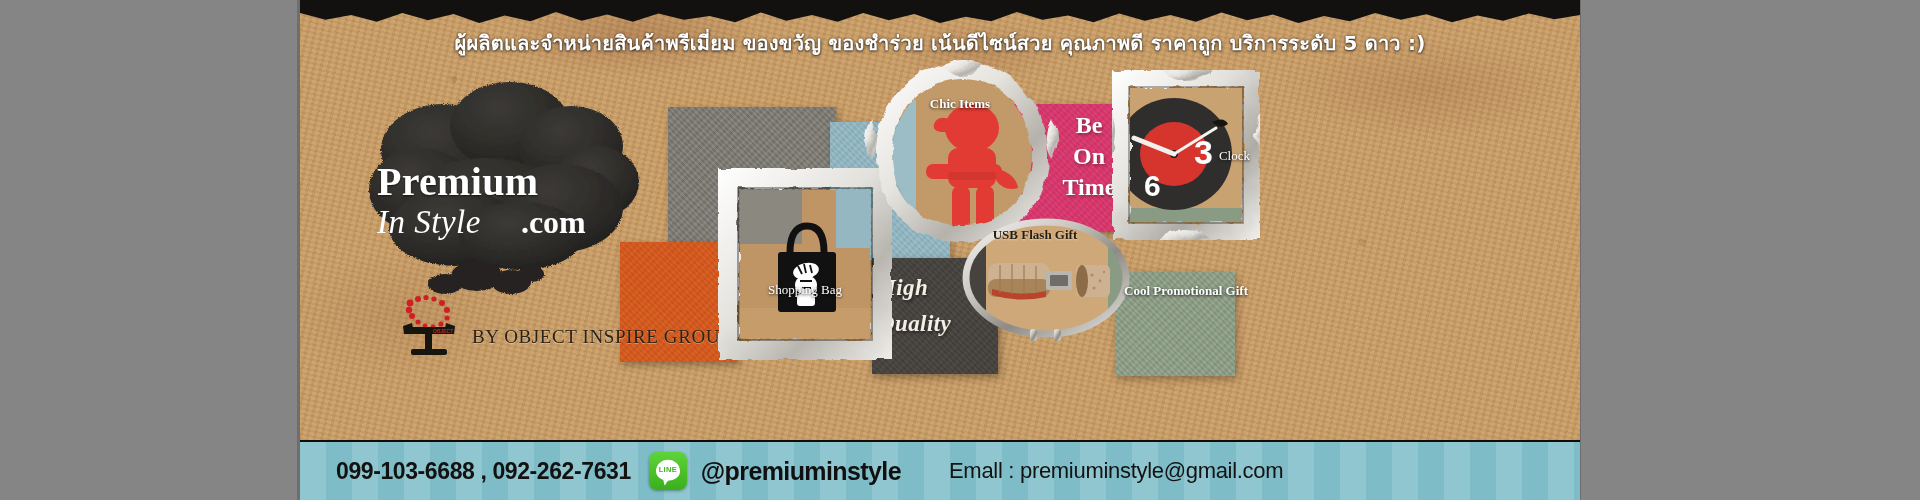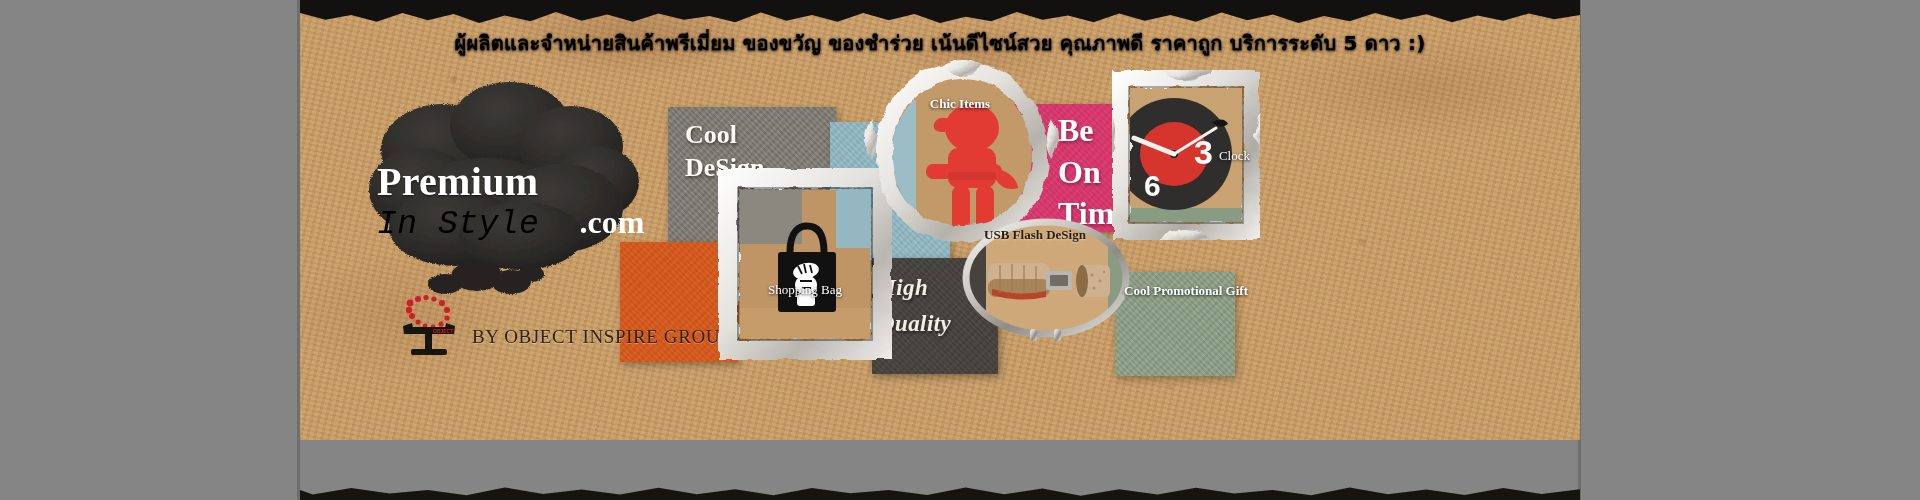--- a/index.html
+++ b/index.html
@@ -91,23 +91,23 @@
     text-align:left; line-height:1;
   }
   .bubble-l1{
     font-family:"Liberation Serif", serif;
     font-size:40px; font-weight:700; color:#ffffff;
     letter-spacing:.3px;
     text-shadow:0 1px 2px rgba(0,0,0,.55);
   }
   .bubble-l2{ margin-top:4px; white-space:nowrap; }
   .bubble-l2 .instyle{
-    font-family:Liberation Mono, monospace;
+    font-family:Liberation Serif, serif;
     font-size:33px; font-style:italic; font-weight:400;
-    color:#000000; letter-spacing:.5px;
+    color:#ffffff; letter-spacing:.5px;
   }
   .bubble-l2 .dotcom{
     font-family:"Liberation Serif", serif;
     font-size:32px; font-weight:700; color:#ffffff;margin-left:40px;
   }
 
   
   .byline{
     position:absolute; left:98px; top:315px; width:330px; height:52px;
   }
@@ -122,22 +122,22 @@
   }
 
   
   .tile-label{ position:absolute; font-family:"Liberation Serif", serif; }
   .lbl-cool{
     left:385px; top:118px; width:150px;
     font-size:26px; font-weight:700; color:#fdfbf4; line-height:1.28;
     text-shadow:1px 2px 3px rgba(0,0,0,.5);
   }
   .lbl-be{
-    left:758px; top:110px; width:62px; text-align:left;
-    font-size:32px; font-weight:700; color:#ffffff; line-height:1.3;
+    left:758px; top:110px; width:62px; text-align:center;
+    font-size:24px; font-weight:700; color:#ffffff; line-height:1.3;
     text-shadow:1px 2px 3px rgba(0,0,0,.35);
   }
   .lbl-high{
     left:578px; top:270px; width:120px;
     font-size:23px; font-weight:700; font-style:italic; color:#f3efe4;
     line-height:1.55; letter-spacing:.4px;
     text-shadow:1px 2px 3px rgba(0,0,0,.5);
   }
   .lbl-chic{
     left:590px; top:96px; width:140px; text-align:center;
@@ -163,21 +163,21 @@
     left:806px; top:283px; width:160px; text-align:center;
     font-size:13px; font-weight:700; color:#ffffff;
     text-shadow:0 1px 3px rgba(0,0,0,.85);
   }
 
   
   .headline{
     position:absolute; left:0; top:26px; width:1280px; height:34px;
     text-align:center;
     font-family:"DejaVu Sans", sans-serif;
-    font-size:20px; font-weight:700; color:#000000;
+    font-size:20px; font-weight:700; color:#ffffff;
     text-shadow:0 1px 3px rgba(0,0,0,.75), 0 0 2px rgba(0,0,0,.5);
     line-height:34px;
     letter-spacing:.2px;
     white-space:nowrap;
   }
 
   
   .frame{ position:absolute; }
 
   
@@ -338,24 +338,20 @@
         <path d="M57 33 L48 30 L46 41 L56 41 Z"></path>
       </g>
       <g fill="#cf1f26" font-family="Liberation Sans, sans-serif" font-size="5" font-weight="700">
         <text x="35" y="40">OBJECT</text>
         <text x="35" y="40" opacity="0"></text>
       </g>
     </svg>
     <div class="byline-text">BY OBJECT INSPIRE GROUP</div>
   </div>
 
-  <div class="tile-label lbl-cool">
-    <div>Cool</div>
-    <div>DeSign</div>
-  </div>
 
   <div class="tile-label lbl-be">
     <div>Be</div>
     <div>On</div>
     <div>Time</div>
   </div>
 
   <div class="tile-label lbl-high">
     <div>High</div>
     <div>Quality</div>
@@ -490,21 +486,21 @@
       </g>
       <g fill="none" stroke="url(#sil)" stroke-width="7">
         <ellipse cx="88" cy="63" rx="80" ry="56"></ellipse>
       </g>
       <g fill="url(#sil)">
         <rect x="72" y="114" width="7" height="12" rx="3"></rect>
         <rect x="96" y="114" width="7" height="12" rx="3"></rect>
       </g>
     </svg>
   </div>
-  <div class="tile-label lbl-usb">USB Flash DeSign</div>
+  <div class="tile-label lbl-usb">USB Flash Gift</div>
 
   <div class="frame" style="left:812px; top:70px; width:148px; height:170px;">
     <svg width="148" height="170" viewBox="0 0 148 170">
       <defs>
         <linearGradient id="cw" x1="0" y1="0" x2="1" y2="1">
           <stop offset="0%" stop-color="#ffffff"></stop>
             <stop offset="40%" stop-color="#e4e2dd"></stop>
           <stop offset="70%" stop-color="#aeaba5"></stop>
             <stop offset="100%" stop-color="#f2f0ed"></stop>
         </linearGradient>
@@ -541,14 +537,23 @@
         <path d="M48 0 q26 -8 52 0 q-10 10 -26 10 q-16 0 -26 -10 Z"></path>
         <path d="M48 170 q26 8 52 0 q-10 -10 -26 -10 q-16 0 -26 10 Z"></path>
       </g>
       <rect x="17" y="17" width="114" height="136" fill="none" stroke="rgba(0,0,0,.3)" stroke-width="2"></rect>
     </svg>
   </div>
   <div class="tile-label lbl-clock">Clock</div>
 
   <div class="tile-label lbl-gift">Cool Promotional Gift</div>
 
+  <div class="contactbar">
+    <div class="cb-phones">099-103-6688 , 092-262-7631</div>
+    <div class="line-badge">
+      <div class="bub"></div>
+      <div class="txt">LINE</div>
+    </div>
+    <div class="cb-line-id">@premiuminstyle</div>
+    <div class="cb-email">Emall : premiuminstyle@gmail.com</div>
+  </div>
 
 </div>
 
 </body></html>

